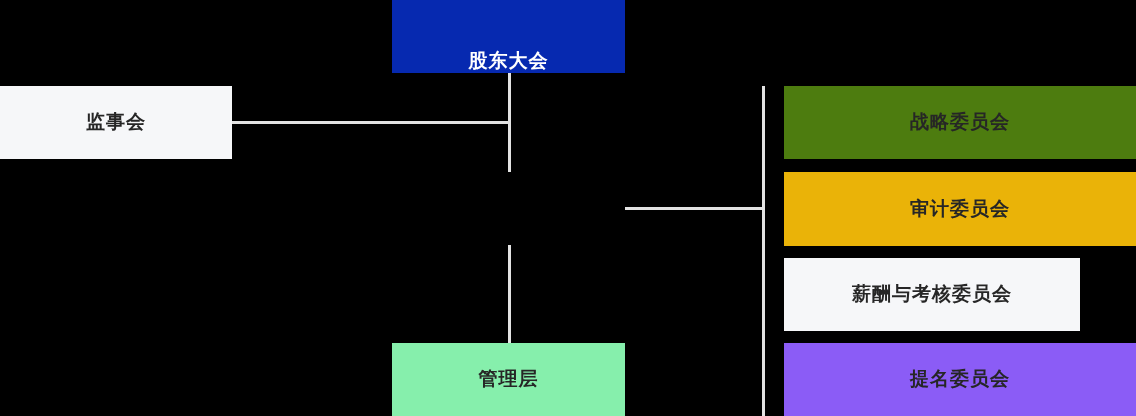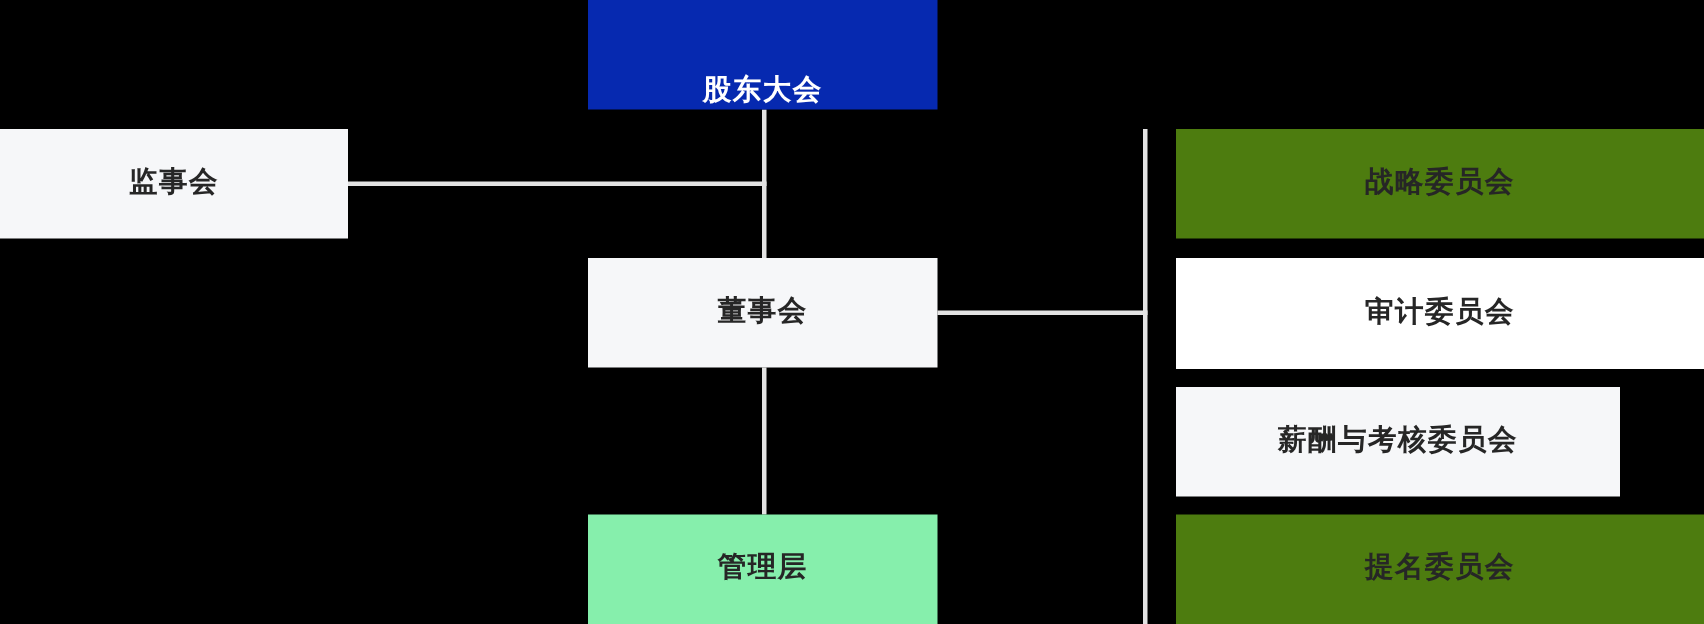--- a/index.html
+++ b/index.html
@@ -51,31 +51,28 @@
     <div class="connector" style="left: 232px; top: 121px; width: 279px; height: 3px; background: rgb(227, 227, 227);"></div>
     <div class="connector" style="left: 508px; top: 245px; width: 3px; height: 98px; background: rgb(227, 227, 227);"></div>
     <div class="connector" style="left: 625px; top: 207px; width: 140px; height: 3px; background: rgb(227, 227, 227);"></div>
     <div class="connector" style="left: 762px; top: 86px; width: 3px; height: 330px; background: rgb(227, 227, 227);"></div>
     <div class="node root" style="left: 392px; top: 0px; width: 233px; height: 73px; background: rgb(6, 41, 176); color: rgb(255, 255, 255);">
       <span>股东大会</span>
     </div>
     <div class="node plain" style="left: 0px; top: 86px; width: 232px; height: 73px; background: rgb(246, 247, 249); color: rgb(38, 38, 38);">
       <span>监事会</span>
     </div>
-    <div class="node plain" style="left: 392px; top: 172px; width: 233px; height: 73px; background: rgb(246, 247, 249); color: rgb(38, 38, 38);">
-      <span>董事会</span>
-    </div>
     <div class="node plain" style="left: 392px; top: 343px; width: 233px; height: 73px; background: #86efac; color: rgb(38, 38, 38);">
       <span>管理层</span>
     </div>
     <div class="node plain" style="left: 784px; top: 86px; width: 352px; height: 73px; background: #4d7c0f; color: rgb(38, 38, 38);">
       <span>战略委员会</span>
     </div>
-    <div class="node plain" style="left: 784px; top: 172px; width: 352px; height: 74px; background: #ffffff; color: rgb(38, 38, 38);">
+    <div class="node plain" style="left: 784px; top: 172px; width: 352px; height: 74px; background: #eab308; color: rgb(38, 38, 38);">
       <span>审计委员会</span>
     </div>
     <div class="node plain" style="left: 784px; top: 258px; width: 296px; height: 73px; background: rgb(246, 247, 249); color: rgb(38, 38, 38);">
       <span>薪酬与考核委员会</span>
     </div>
-    <div class="node plain" style="left: 784px; top: 343px; width: 352px; height: 73px; background: #4d7c0f; color: rgb(38, 38, 38);">
+    <div class="node plain" style="left: 784px; top: 343px; width: 352px; height: 73px; background: #8b5cf6; color: rgb(38, 38, 38);">
       <span>提名委员会</span>
     </div>
   </div>
 
 </body></html>

